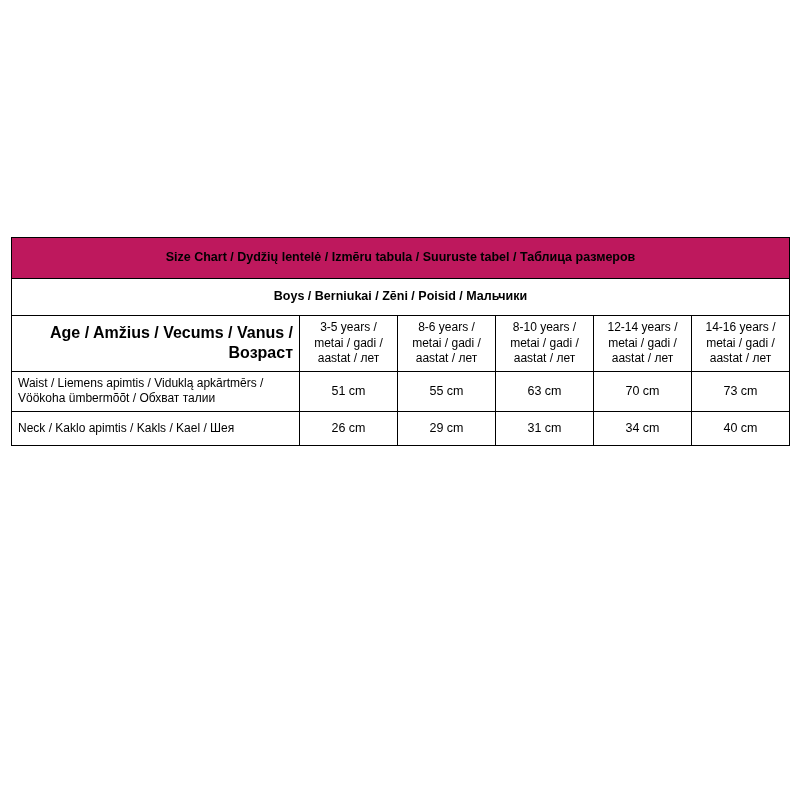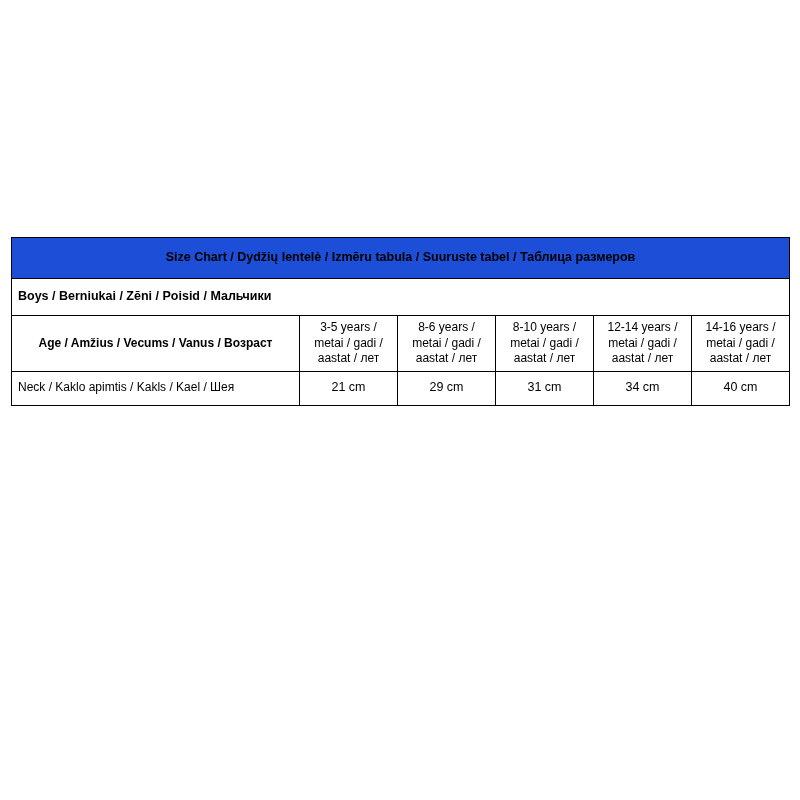--- a/index.html
+++ b/index.html
@@ -26,40 +26,40 @@
     table-layout: fixed;
   }
   table.size-chart td {
     border: 1px solid #000000;
     padding: 4px 6px;
     font-size: 12.5px;
     line-height: 1.25;
     vertical-align: middle;
   }
   .title-row td {
-    background: #1d4ed8;
+    background: #be185d;
     text-align: center;
     font-weight: bold;
     font-size: 13px;
     height: 32px;
     padding: 6px;
   }
   .group-row td {
-    text-align: left;
+    text-align: center;
     font-weight: bold;
     font-size: 13px;
     height: 28px;
   }
   .header-row td {
     font-weight: bold;
     height: 46px;
   }
   .header-row td.age-label {
-    text-align: center;
-    font-size: 12px;
+    text-align: right;
+    font-size: 16px;
   }
   .header-row td.age-col {
     text-align: center;
     font-size: 12px;
     font-weight: normal;
     line-height: 1.3;
   }
   .data-row td.row-label {
     text-align: left;
     font-size: 12px;
@@ -99,24 +99,32 @@
         <td class="age-label">Age / Amžius / Vecums / Vanus / Возраст</td>
         <td class="age-col">3-5   years  /  metai  /  gadi  /  aastat / лет</td>
         <td class="age-col">8-6 years  /  metai / gadi / aastat / лет</td>
         <td class="age-col">8-10 years /  metai / gadi / aastat / лет</td>
         <td class="age-col">12-14 years /  metai / gadi / aastat / лет</td>
         <td class="age-col">14-16   years  /  metai  /  gadi  /  aastat / лет</td>
       </tr>
 
 
 
+      <tr class="data-row">
+        <td class="row-label">Waist / Liemens apimtis / Viduklą apkārtmērs / Vöökoha ümbermõõt / Обхват талии</td>
+        <td class="val">51 cm</td>
+        <td class="val">55 cm</td>
+        <td class="val">63 cm</td>
+        <td class="val">70 cm</td>
+        <td class="val">73 cm</td>
+      </tr>
 
       <tr class="data-row">
         <td class="row-label">Neck / Kaklo apimtis / Kakls / Kael / Шея</td>
-        <td class="val">21 cm</td>
+        <td class="val">26 cm</td>
         <td class="val">29 cm</td>
         <td class="val">31 cm</td>
         <td class="val">34 cm</td>
         <td class="val">40 cm</td>
       </tr>
 
     </tbody>
   </table>
 </div>
 

